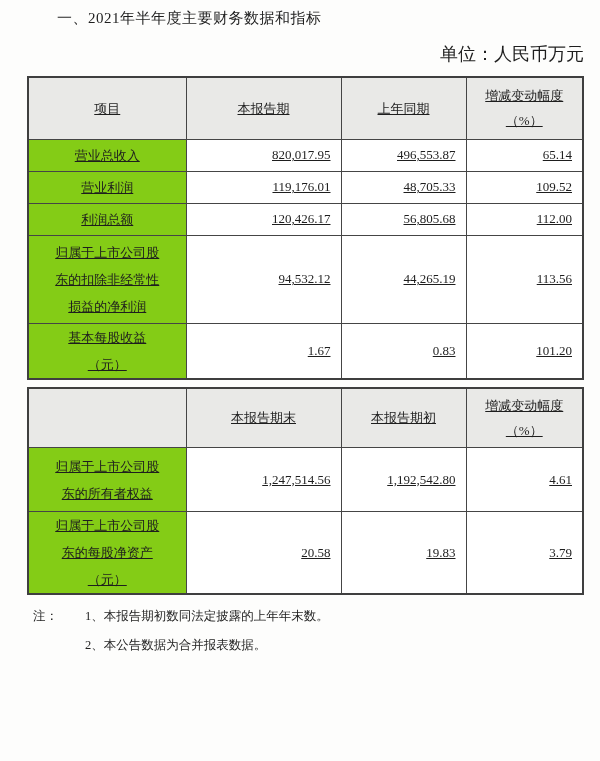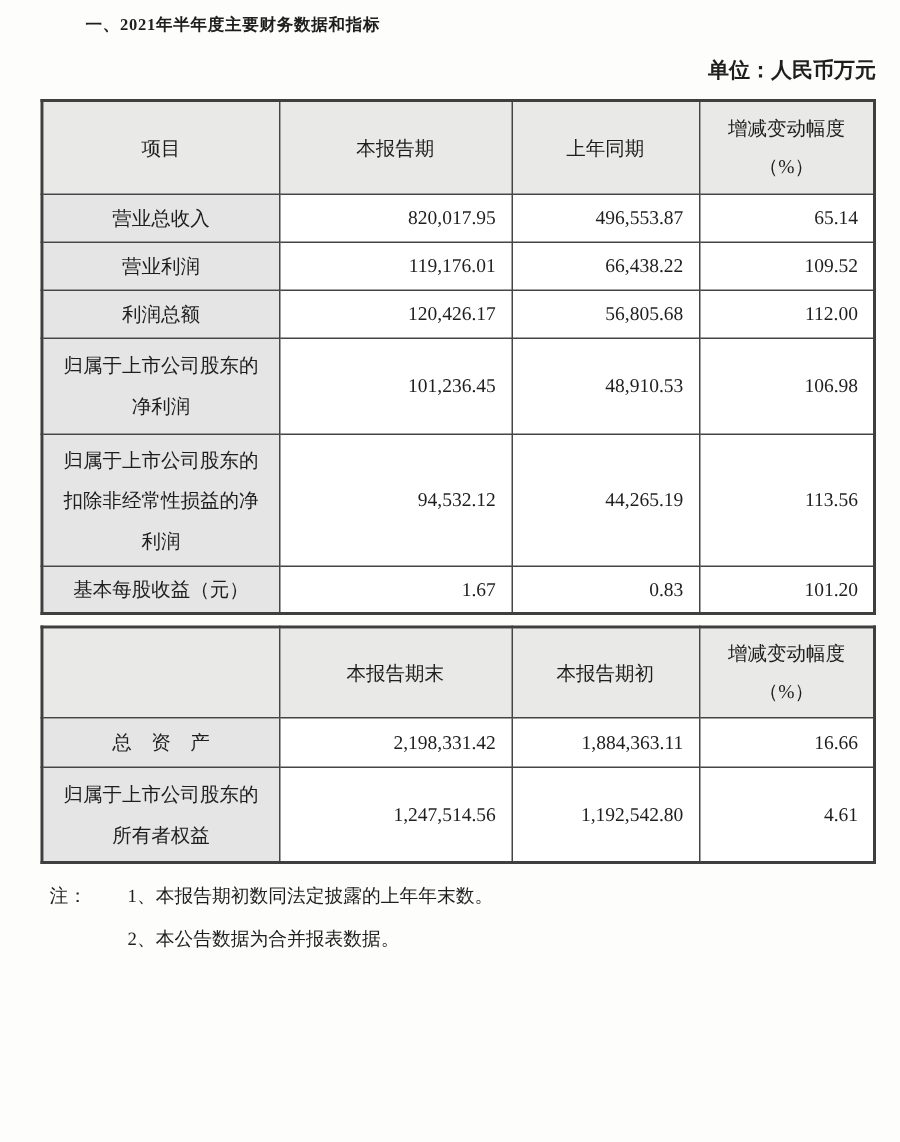--- a/index.html
+++ b/index.html
@@ -5,54 +5,54 @@
   html, body { margin: 0; padding: 0; }
   body {
     width: 600px; height: 761px;
     background: #fdfdfc;
     color: #1e1e1e;
     font-family: "Liberation Serif", "DejaVu Serif", serif;
     overflow: hidden;
   }
   .doc-title {
     margin: 9px 0 0 57px;
-    font-size: 11px;
-    font-weight: bold;
+    font-size: 15px;
+    font-weight: normal;
     letter-spacing: 0.5px;
   }
   .unit-line {
     margin: 14px 16px 10px 0;
     text-align: right;
-    font-size: 14px;
-    font-weight: bold;
+    font-size: 18px;
   }
   table.fin {
     border-collapse: collapse;
     table-layout: fixed;
     width: 555px;
     margin-left: 27px;
     border: 2px solid #3f3f3f;
+    text-decoration: underline;
   }
   table.fin th, table.fin td {
     border: 1px solid #454545;
     font-size: 13px;
     font-weight: normal;
     vertical-align: middle;
     overflow: hidden;
   }
   table.fin th {
     background: #e9e9e7;
     text-align: center;
     line-height: 25px;
     padding: 0 4px;
   }
   td.label-cell {
-    background: #e5e5e5;
+    background: #84cc16;
     text-align: center;
-    padding: 0 8px;
+    padding: 0 20px;
     line-height: 27px;
     margin-top: 24px;
   }
   td.value-cell {
     background: #ffffff;
     text-align: right;
     padding: 0 10px 0 4px;
   }
   td.value-cell.tight { padding-right: 7px; letter-spacing: -0.3px; }
   tr.row-s  { height: 32px; }
@@ -98,34 +98,28 @@
   </tr>
   <tr class="row-s">
     <td class="label-cell">营业总收入</td>
     <td class="value-cell">820,017.95</td>
     <td class="value-cell">496,553.87</td>
     <td class="value-cell">65.14</td>
   </tr>
   <tr class="row-s">
     <td class="label-cell">营业利润</td>
     <td class="value-cell">119,176.01</td>
-    <td class="value-cell">66,438.22</td>
+    <td class="value-cell">48,705.33</td>
     <td class="value-cell">109.52</td>
   </tr>
   <tr class="row-s">
     <td class="label-cell">利润总额</td>
     <td class="value-cell">120,426.17</td>
     <td class="value-cell">56,805.68</td>
     <td class="value-cell">112.00</td>
-  </tr>
-  <tr class="row-m">
-    <td class="label-cell">归属于上市公司股东的净利润</td>
-    <td class="value-cell">101,236.45</td>
-    <td class="value-cell">48,910.53</td>
-    <td class="value-cell">106.98</td>
   </tr>
   <tr class="row-l">
     <td class="label-cell">归属于上市公司股东的扣除非经常性损益的净利润</td>
     <td class="value-cell">94,532.12</td>
     <td class="value-cell">44,265.19</td>
     <td class="value-cell">113.56</td>
   </tr>
   <tr class="row-s">
     <td class="label-cell">基本每股收益（元）</td>
     <td class="value-cell">1.67</td>
@@ -147,31 +141,31 @@
   <tbody>
       <tr class="head-2">
     <th></th>
     <th>本报告期末</th>
     <th>本报告期初</th>
     <th class="hdr-2line">
       <span>增减变动幅度</span>
       <span>（%）</span>
     </th>
   </tr>
-  <tr class="row-s2">
-    <td class="label-cell">总　资　产</td>
-    <td class="value-cell">2,198,331.42</td>
-    <td class="value-cell">1,884,363.11</td>
-    <td class="value-cell">16.66</td>
-  </tr>
   <tr class="row-m">
     <td class="label-cell">归属于上市公司股东的所有者权益</td>
     <td class="value-cell">1,247,514.56</td>
     <td class="value-cell">1,192,542.80</td>
     <td class="value-cell">4.61</td>
+  </tr>
+  <tr class="row-m">
+    <td class="label-cell">归属于上市公司股东的每股净资产（元）</td>
+    <td class="value-cell">20.58</td>
+    <td class="value-cell">19.83</td>
+    <td class="value-cell">3.79</td>
   </tr>
 </tbody>
   </table>
 
 <div class="notes">
   <div class="note-prefix">注：</div>
   <div class="note-items">
     <div>1、本报告期初数同法定披露的上年年末数。</div>
     <div>2、本公告数据为合并报表数据。</div>
   </div>

